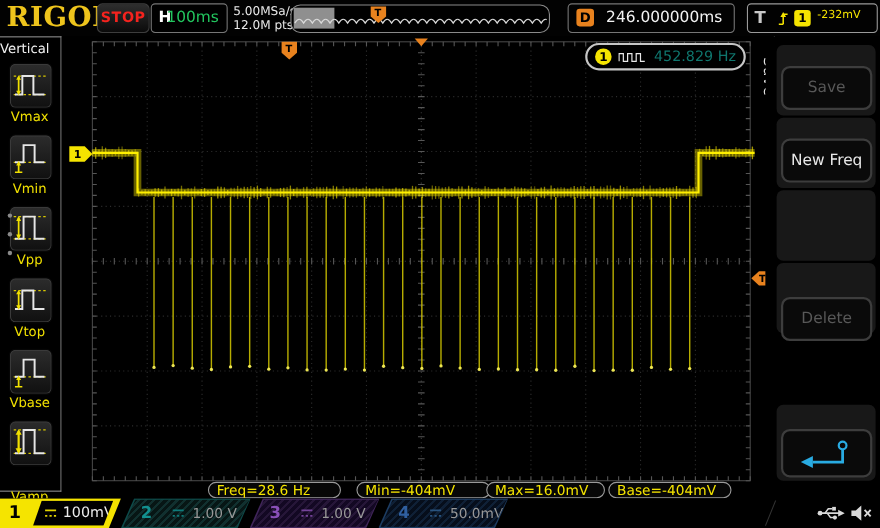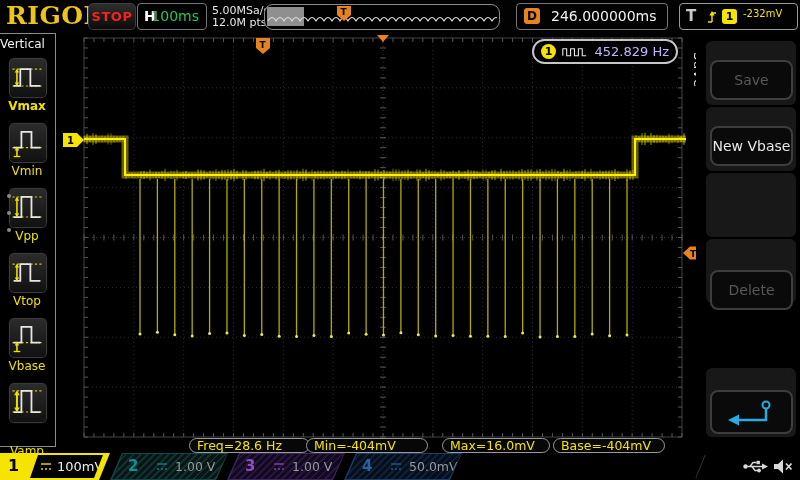--- a/index.html
+++ b/index.html
@@ -36,21 +36,21 @@
          border:1px solid #060606;box-shadow:inset 0 0 0 1px #3a3a3a;border-radius:6px;}
   .v-label{left:0;width:54px;text-align:center;color:#f0e000;font-size:12px;}
   .dot{left:7px;width:4px;height:4px;border-radius:50%;background:#8a8a8a;}
 
   
   .display{left:56px;top:33px;width:640px;height:420px;background:#000;}
   .freq-badge{left:476px;top:6px;width:146px;height:25px;border:2px solid #c6c6c6;border-radius:13px;background:#000;
               display:flex;align-items:center;gap:6px;padding:0 7px;box-sizing:border-box;}
   .freq-ch{width:15px;height:15px;border-radius:50%;background:#f5e400;color:#000;font-weight:bold;
            font-size:11px;line-height:15px;text-align:center;flex:0 0 auto;}
-  .freq-val{color:#c4b5fd;font-size:13px;white-space:nowrap;}
+  .freq-val{color:#0f766e;font-size:13px;white-space:nowrap;}
   .pill{top:405px;height:15px;background:#070707;border:1px solid #9a9a9a;border-radius:8px;
         color:#f5e400;font-size:12.5px;line-height:14px;padding:0 7px;box-sizing:border-box;white-space:nowrap;}
 
   
   .right-menu{left:696px;top:33px;width:104px;height:420px;background:#000;}
   .save-tab-text{left:691px;top:52px;writing-mode:vertical-rl;color:#e6e6e6;font-size:13px;letter-spacing:1px;}
   .menu-cell{left:10px;width:90px;background:#181818;border-radius:6px;}
   .m-btn{left:14px;width:83px;height:40px;background:#0a0a0a;border:2px solid #3d3d3d;border-radius:8px;
          color:#e8e8e8;font-size:14px;text-align:center;line-height:37px;box-sizing:border-box;}
   .m-btn.disabled{color:#585858;}
@@ -112,21 +112,21 @@
     <div class="abs v-btn" style="top:23px;">
       <svg width="36" height="38" viewBox="0 0 30 34">
         <path d="M2,10 H28" stroke="#d8c800" stroke-width="1" stroke-dasharray="2 2" fill="none"></path>
         <path d="M2,25 H28" stroke="#d8c800" stroke-width="1" stroke-dasharray="2 2" fill="none"></path>
         <path d="M3,25 H9 V10 H18 V25 H27" stroke="#e6e6e6" stroke-width="1.6" fill="none"></path>
         <line x1="6" y1="11" x2="6" y2="24" stroke="#f0e000" stroke-width="1.4"></line>
         <polygon points="4,13 8,13 6,9.5" fill="#f0e000"></polygon>
           <polygon points="4,22 8,22 6,25.5" fill="#f0e000"></polygon>
       </svg>
     </div>
-    <div class="abs v-label" style="top:65px;font-weight:bold;">Vmax</div>
+    <div class="abs v-label" style="top:65px;">Vmax</div>
 
     <div class="abs v-btn" style="top:88px;">
       <svg width="36" height="38" viewBox="0 0 30 34">
         <path d="M2,22 H28" stroke="#d8c800" stroke-width="1" stroke-dasharray="2 2" fill="none"></path>
         <path d="M3,22 H10 V8 H19 V22 H27" stroke="#e6e6e6" stroke-width="1.6" fill="none"></path>
         <line x1="6" y1="23" x2="6" y2="30" stroke="#f0e000" stroke-width="1.4"></line>
         <polygon points="4,24.5 8,24.5 6,21" fill="#f0e000"></polygon>
           <path d="M3,30 H9" stroke="#f0e000" stroke-width="1.2"></path>
       </svg>
     </div>
@@ -782,39 +782,39 @@
 
     <div class="abs freq-badge">
       <span class="freq-ch">1</span>
       <svg width="34" height="13" viewBox="0 0 34 13">
         <path d="M1,12 V3 H6 V12 H11 V3 H16 V12 H21 V3 H26 V12 H31" stroke="#e8e8e8" stroke-width="1.4" fill="none"></path>
       </svg>
       <span class="freq-val">452.829 Hz</span>
     </div>
 
     <div class="abs pill" style="left:133px;width:121px;">Freq=28.6 Hz</div>
-    <div class="abs pill" style="left:250px;width:122px;">Min=-404mV</div>
+    <div class="abs pill" style="left:268px;width:122px;">Min=-404mV</div>
     <div class="abs pill" style="left:386px;width:108px;">Max=16.0mV</div>
     <div class="abs pill" style="left:497px;width:112px;">Base=-404mV</div>
   </div>
 
   <div class="abs save-tab-text">Save</div>
   <svg class="abs" style="left:688px;top:33px;" width="40" height="130">
     <polyline points="16,0 16,85 30,100" stroke="#cfcfcf" stroke-width="1" fill="none"></polyline>
   </svg>
 
   <div class="abs right-menu">
     <div class="abs menu-cell" style="top:8px;height:64px;"></div>
     <div class="abs menu-cell" style="top:74px;height:64px;"></div>
     <div class="abs menu-cell" style="top:140px;height:64px;"></div>
     <div class="abs menu-cell" style="top:206px;height:64px;"></div>
     <div class="abs menu-cell" style="top:335px;height:69px;"></div>
 
     <div class="abs m-btn disabled" style="top:27px;">Save</div>
-    <div class="abs m-btn" style="top:93px;">New Vbase</div>
+    <div class="abs m-btn" style="top:93px;">New Freq</div>
     <div class="abs m-btn disabled" style="top:237px;">Delete</div>
     <div class="abs m-btn" style="top:357px;height:44px;">
       <svg width="60" height="36" viewBox="0 0 60 36" style="margin-top:4px;">
         <circle cx="44" cy="9" r="3.5" stroke="#29abe2" stroke-width="2" fill="none"></circle>
         <path d="M44,12.5 V24 H17" stroke="#29abe2" stroke-width="2.5" fill="none"></path>
         <polygon points="17,18.5 17,29.5 6,24" fill="#29abe2"></polygon>
       </svg>
     </div>
   </div>
 

